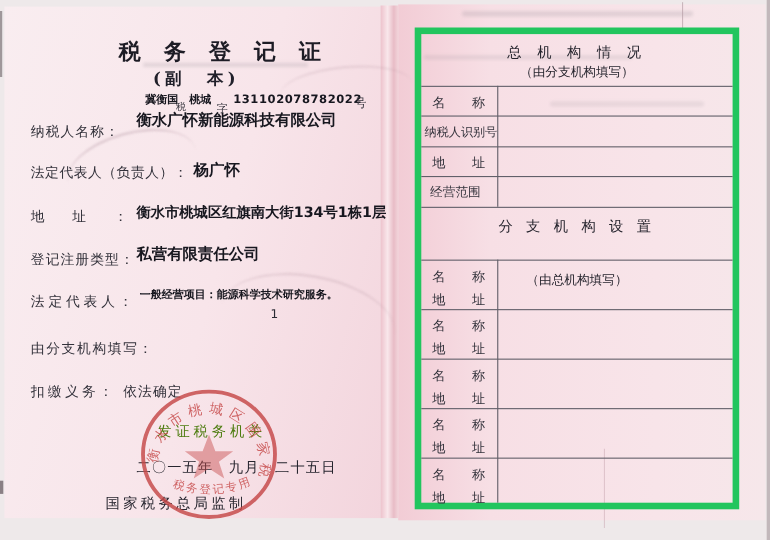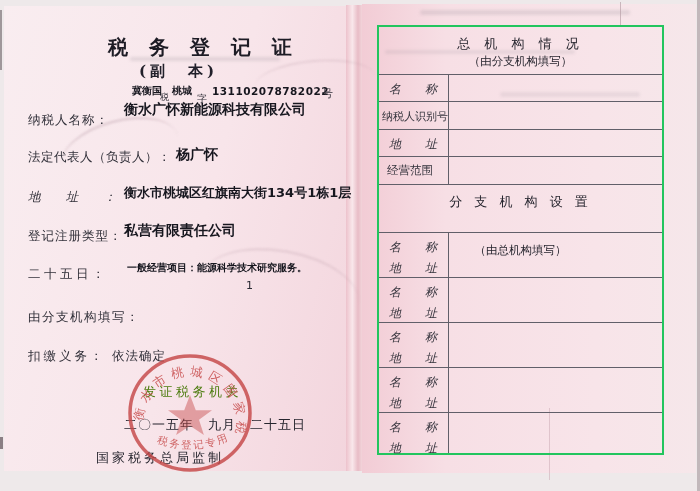--- a/index.html
+++ b/index.html
@@ -7,21 +7,21 @@
   .scan{position:relative;width:700px;height:491px;margin:0 auto;background:#eee9ea;overflow:hidden;}
   .page-left{position:absolute;left:4px;top:6px;width:342px;height:465px;
     background:linear-gradient(105deg,#f9edf0 0%,#f8e5ea 55%,#f3d5dd 100%);}
   .page-right{position:absolute;left:362px;top:4px;width:334px;height:469px;
     background:linear-gradient(90deg,#f2ccd5 0%,#f7dfe5 25%,#f8e4e9 70%,#f6e7ea 100%);}
   .fold{position:absolute;left:346px;top:5px;width:16px;height:466px;
     background:linear-gradient(90deg,#edc2cc,#f9e7eb 40%,#e8bcc6 75%,#f2d4da);}
   .abs{position:absolute;}
   .lbl{font-family:"DejaVu Serif",serif;font-size:12.5px;color:#32313a;white-space:nowrap;}
   .val{font-family:"DejaVu Sans",sans-serif;font-weight:bold;color:#17171f;white-space:nowrap;}
-  .just{text-align:justify;text-align-last:justify;font-style:italic;}
+  .just{text-align:justify;text-align-last:justify;}
   .tbl-line{position:absolute;background:#615f69;}
   .tbl-lbl{font-family:"DejaVu Serif",serif;font-size:12px;color:#34333c;white-space:nowrap;}
   .tbl-title{font-family:"DejaVu Serif",serif;color:#26252e;white-space:nowrap;}
   .artifact{position:absolute;pointer-events:none;}
   .smudge{background:rgba(150,140,152,.22);filter:blur(1.5px);border-radius:3px;}
   .curve{border-top:2px solid rgba(172,140,152,.38);border-radius:50%;filter:blur(1px);}
 </style>
 </head>
 <body>
 
@@ -60,21 +60,21 @@
 
   <div class="abs lbl" style="left:28px;top:149px;letter-spacing:.5px;">法定代表人（负责人）：</div>
   <div class="abs val" style="left:176px;top:146px;font-size:14px;">杨广怀</div>
 
   <div class="abs lbl just" style="left:28px;top:189px;width:88px;">地址：</div>
   <div class="abs val" style="left:124px;top:184px;font-size:13px;">衡水市桃城区红旗南大街134号1栋1层</div>
 
   <div class="abs lbl" style="left:28px;top:228px;letter-spacing:1px;">登记注册类型：</div>
   <div class="abs val" style="left:124px;top:222px;font-size:14px;">私营有限责任公司</div>
 
-  <div class="abs lbl" style="left:28px;top:266px;letter-spacing:3.5px;">二十五日：</div>
+  <div class="abs lbl" style="left:28px;top:266px;letter-spacing:3.5px;">法定代表人：</div>
   <div class="abs val" style="left:127px;top:261px;font-size:10px;">一般经营项目：能源科学技术研究服务。</div>
   <div class="abs val" style="left:246px;top:279px;font-size:11px;font-weight:normal;color:#2a2a33;">1</div>
 
   <div class="abs lbl" style="left:28px;top:309px;letter-spacing:1.5px;">由分支机构填写：</div>
 
   <div class="abs lbl" style="left:28px;top:348px;letter-spacing:3px;">扣缴义务：</div>
   <div class="abs lbl" style="left:112px;top:348px;letter-spacing:1px;">依法确定</div>
 
   <div class="abs lbl" style="left:143px;top:383px;font-size:13px;letter-spacing:3.5px;color:#4d7c0f;">发证税务机关</div>
 
@@ -90,21 +90,21 @@
     <ellipse cx="66" cy="62" rx="60" ry="57" fill="none" stroke="#c64848" stroke-width="3.5"></ellipse>
     <polygon points="66,44 71.8,59.2 88,59.2 75,68.8 79.9,84 66,74.8 52.1,84 57,68.8 44,59.2 60.2,59.2" fill="#c64848" fill-opacity=".55"></polygon>
     <text font-family="DejaVu Serif, serif" font-size="12.5" fill="#c64848" letter-spacing="5.5">
       <textPath href="#sealTopArc" startOffset="14">衡水市桃城区国家税务局</textPath>
     </text>
     <text font-family="DejaVu Serif, serif" font-size="10.5" fill="#c64848" letter-spacing="2">
       <textPath href="#sealBotArc" startOffset="4">税务登记专用章</textPath>
     </text>
   </svg>
 
-  <div class="abs" style="left:377px;top:25px;width:283px;height:426px;border:2px solid #22c55e;">
+  <div class="abs" style="left:377px;top:25px;width:283px;height:426px;border:6px solid #22c55e;">
 
     <div class="tbl-line" style="left:0;top:47px;width:283px;height:1px;"></div>
     <div class="tbl-line" style="left:0;top:74px;width:283px;height:1px;"></div>
     <div class="tbl-line" style="left:0;top:102px;width:283px;height:1px;"></div>
     <div class="tbl-line" style="left:0;top:129px;width:283px;height:1px;"></div>
     <div class="tbl-line" style="left:0;top:157px;width:283px;height:1px;"></div>
     <div class="tbl-line" style="left:0;top:205px;width:283px;height:1px;"></div>
     <div class="tbl-line" style="left:0;top:250px;width:283px;height:1px;"></div>
     <div class="tbl-line" style="left:0;top:295px;width:283px;height:1px;"></div>
     <div class="tbl-line" style="left:0;top:340px;width:283px;height:1px;"></div>

